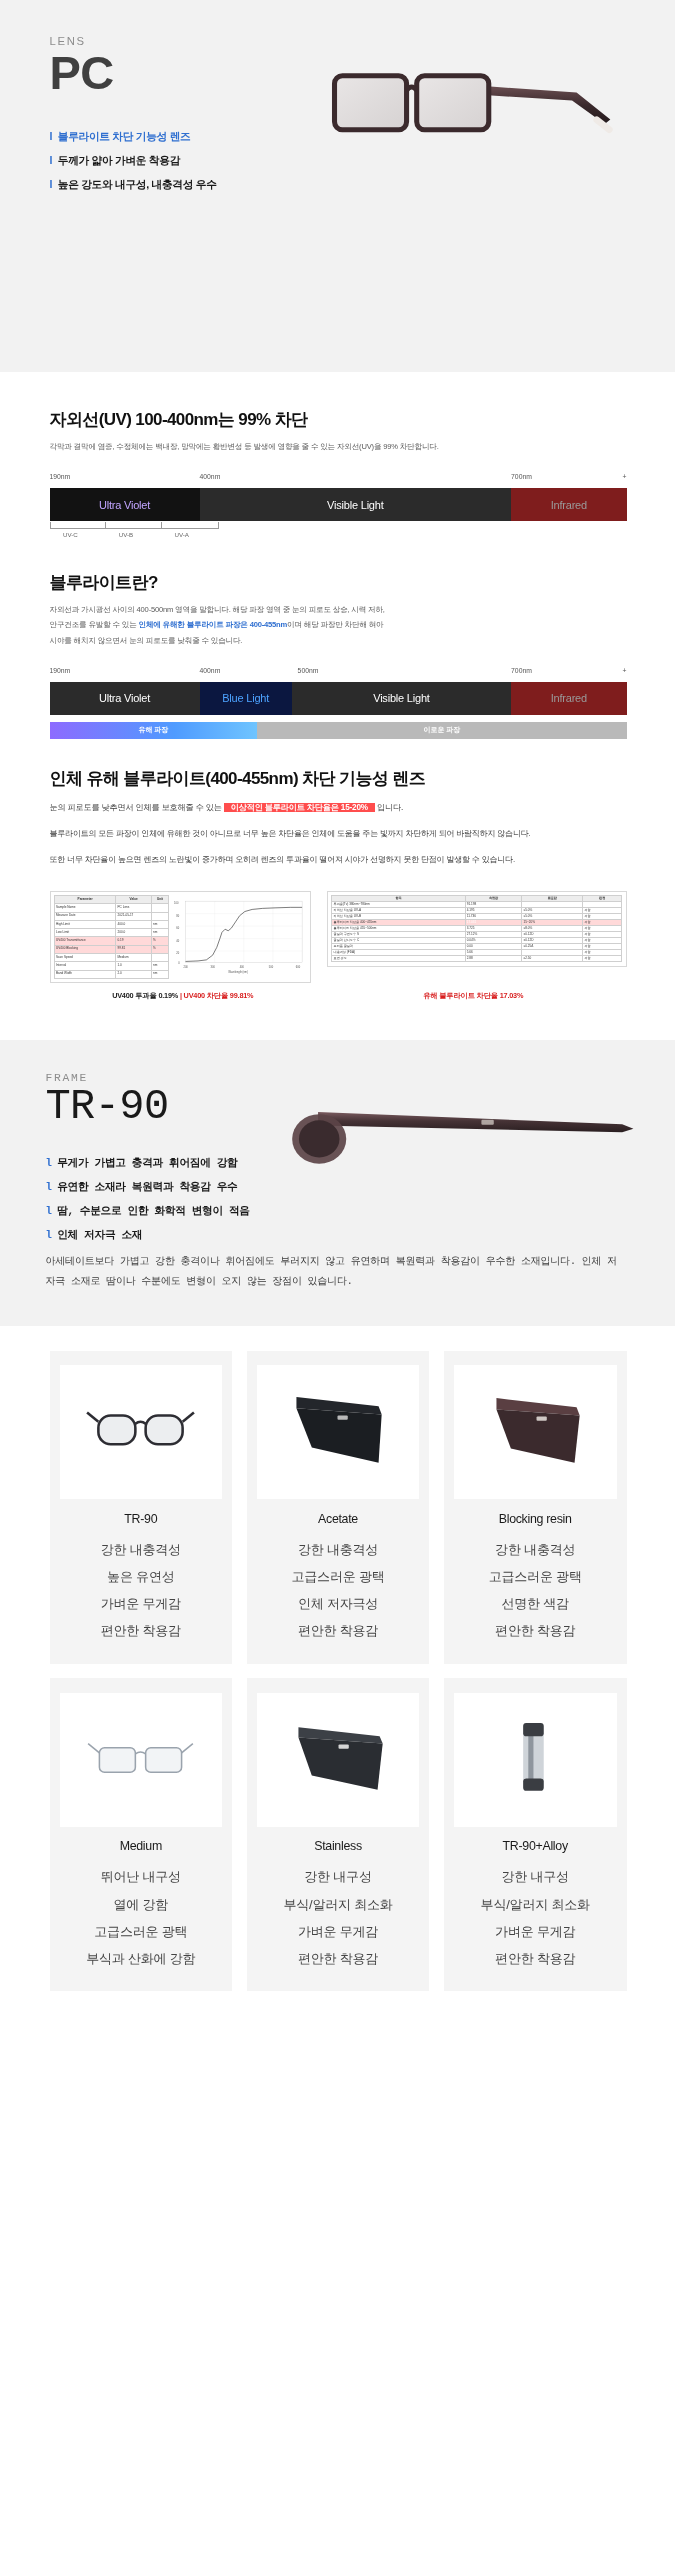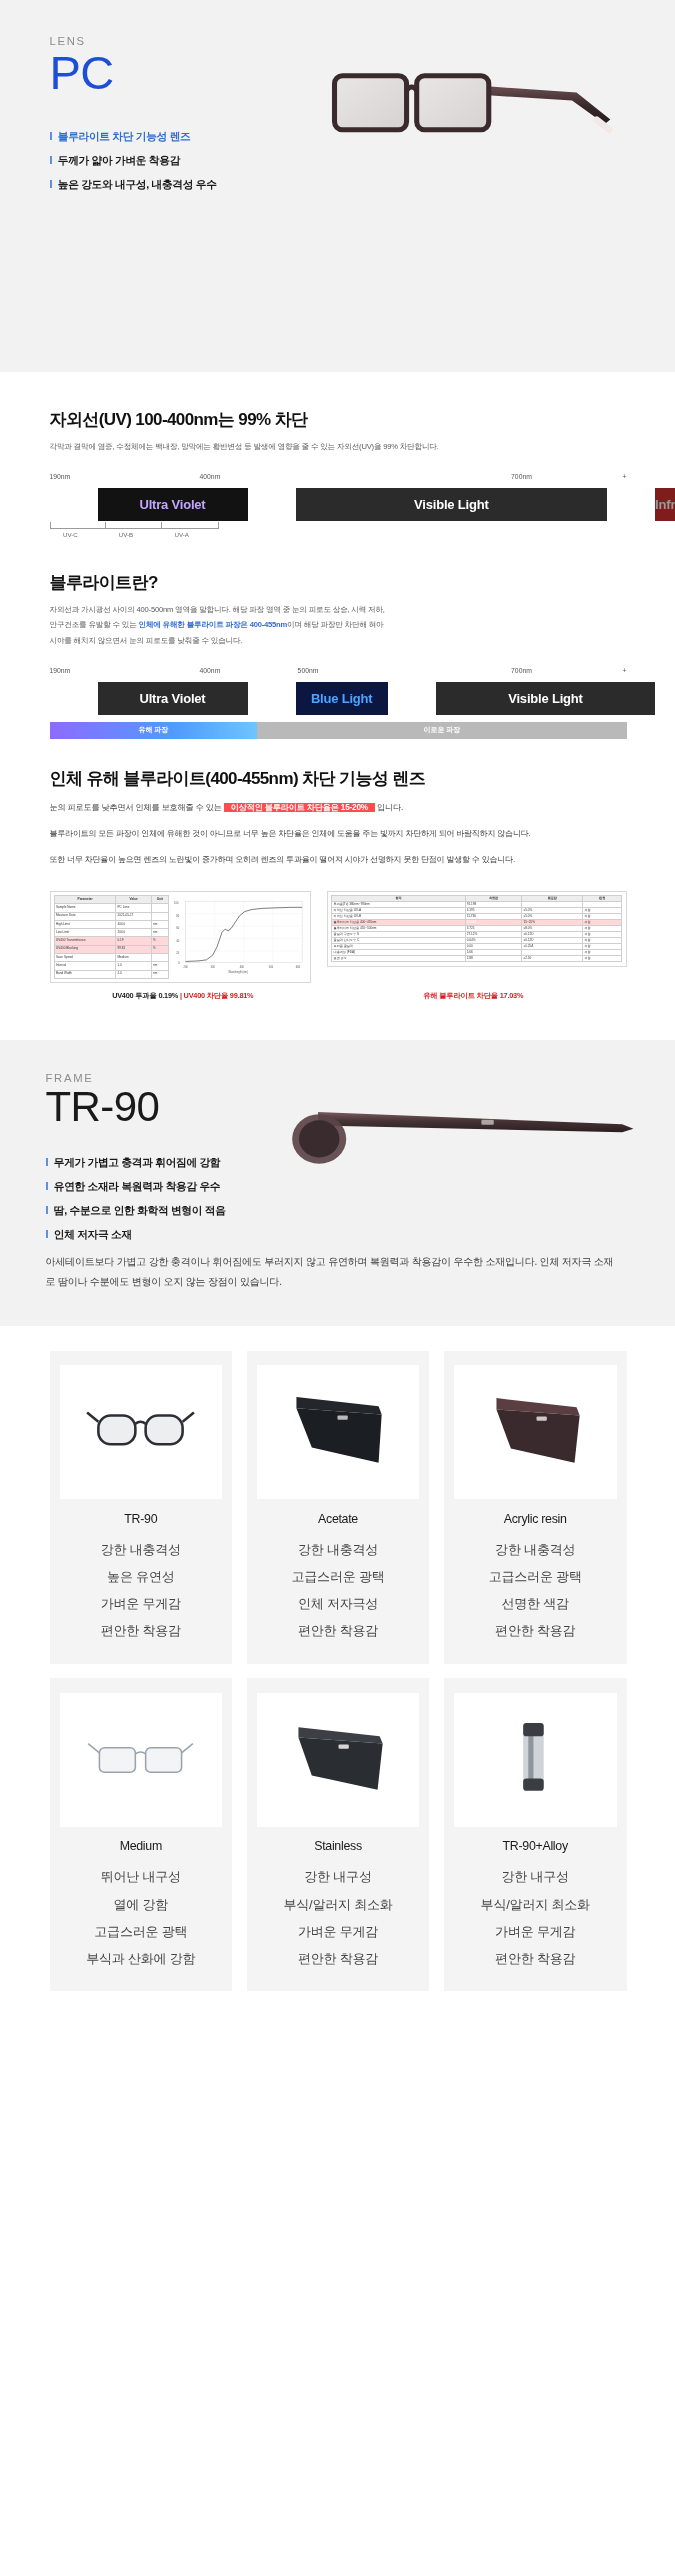--- a/index.html
+++ b/index.html
@@ -24,23 +24,23 @@
   .inner { width: 577px; margin: 0 auto; position: relative; }
 
   .kicker {
     font-size: 11.3px;
     letter-spacing: 1.7px;
     color: #8d8d8d;
     font-weight: 400;
   }
   .hero-title {
     font-size: 47px;
-    font-weight: 400;
+    font-weight: 700;
     letter-spacing: -0.6px;
-    color: #1d4ed8;
+    color: #404040;
     line-height: 1.0;
     margin-top: 2.3px;
   }
 
   .bullets { margin-top: 34px; }
   .bullet {
     font-size: 10.7px;
     font-weight: 700;
     color: #1a1a1a;
     margin-bottom: 10px;
@@ -102,24 +102,23 @@
   .spec-bar {
     display: flex;
     height: 33px;
     width: 100%;
     margin-top: 3.4px;
   }
   .spec-cell {
     display: flex;
     align-items: center;
     justify-content: center;
-    font-size: 13px;
-    font-weight: 700;
+    font-size: 11px;
+    font-weight: 400;
     letter-spacing: -0.2px;
-    margin-left: 48px;
   }
   .cell-uv   { background: #121212; color: #c1a5ff; }
   .cell-blue { background: #0b1740; color: #4da3ff; }
   .cell-vis  { background: #2b2b2b; color: #ffffff; }
   .cell-ir   { background: #7f1d1d; color: #9a9a9a; }
 
   .uvc-ruler {
     position: relative;
     height: 22.5px;
     width: 169px;
@@ -211,20 +210,21 @@
   .hlrow td { background: #ffd9d9; }
   .hlcell { background: #ff6b6b; color:#fff; }
 
   
   .frame-hero {
     background: #f2f2f2;
     margin-top: 39px;
     padding: 32px 8px 34px 0;
     position: relative;
     overflow: hidden;
+    font-family: Liberation Mono, monospace;
   }
   .frame-title {
     font-size: 42px;
     font-weight: 400;
     color: #1a1a1a;
     letter-spacing: -0.6px;
     line-height: 1.05;
     margin-top: 1.1px;
   }
   .temple-img {
@@ -635,21 +635,21 @@
     </div>
 
     <div class="mat-card">
       <div class="mat-photo">
         <svg viewBox="0 0 220 180" width="113" height="96">
           <path d="M34 24 L190 42 L196 58 L34 46 Z" fill="#5a3f42"></path>
           <path d="M34 46 L196 58 L186 150 L62 122 Z" fill="#3b2a2d"></path>
           <rect x="112" y="60" width="20" height="8" rx="2" fill="#cfc8c4"></rect>
         </svg>
       </div>
-      <div class="mat-name">Acrylic resin</div>
+      <div class="mat-name">Blocking resin</div>
       <div class="mat-feat">강한 내충격성</div>
       <div class="mat-feat">고급스러운 광택</div>
       <div class="mat-feat">선명한 색감</div>
       <div class="mat-feat">편안한 착용감</div>
     </div>
 
     <div class="mat-card">
       <div class="mat-photo">
         <svg viewBox="0 0 220 180" width="113" height="96">
           <rect x="30" y="66" width="70" height="48" rx="10" fill="#f2f4f6" stroke="#9aa3ad" stroke-width="3"></rect>

